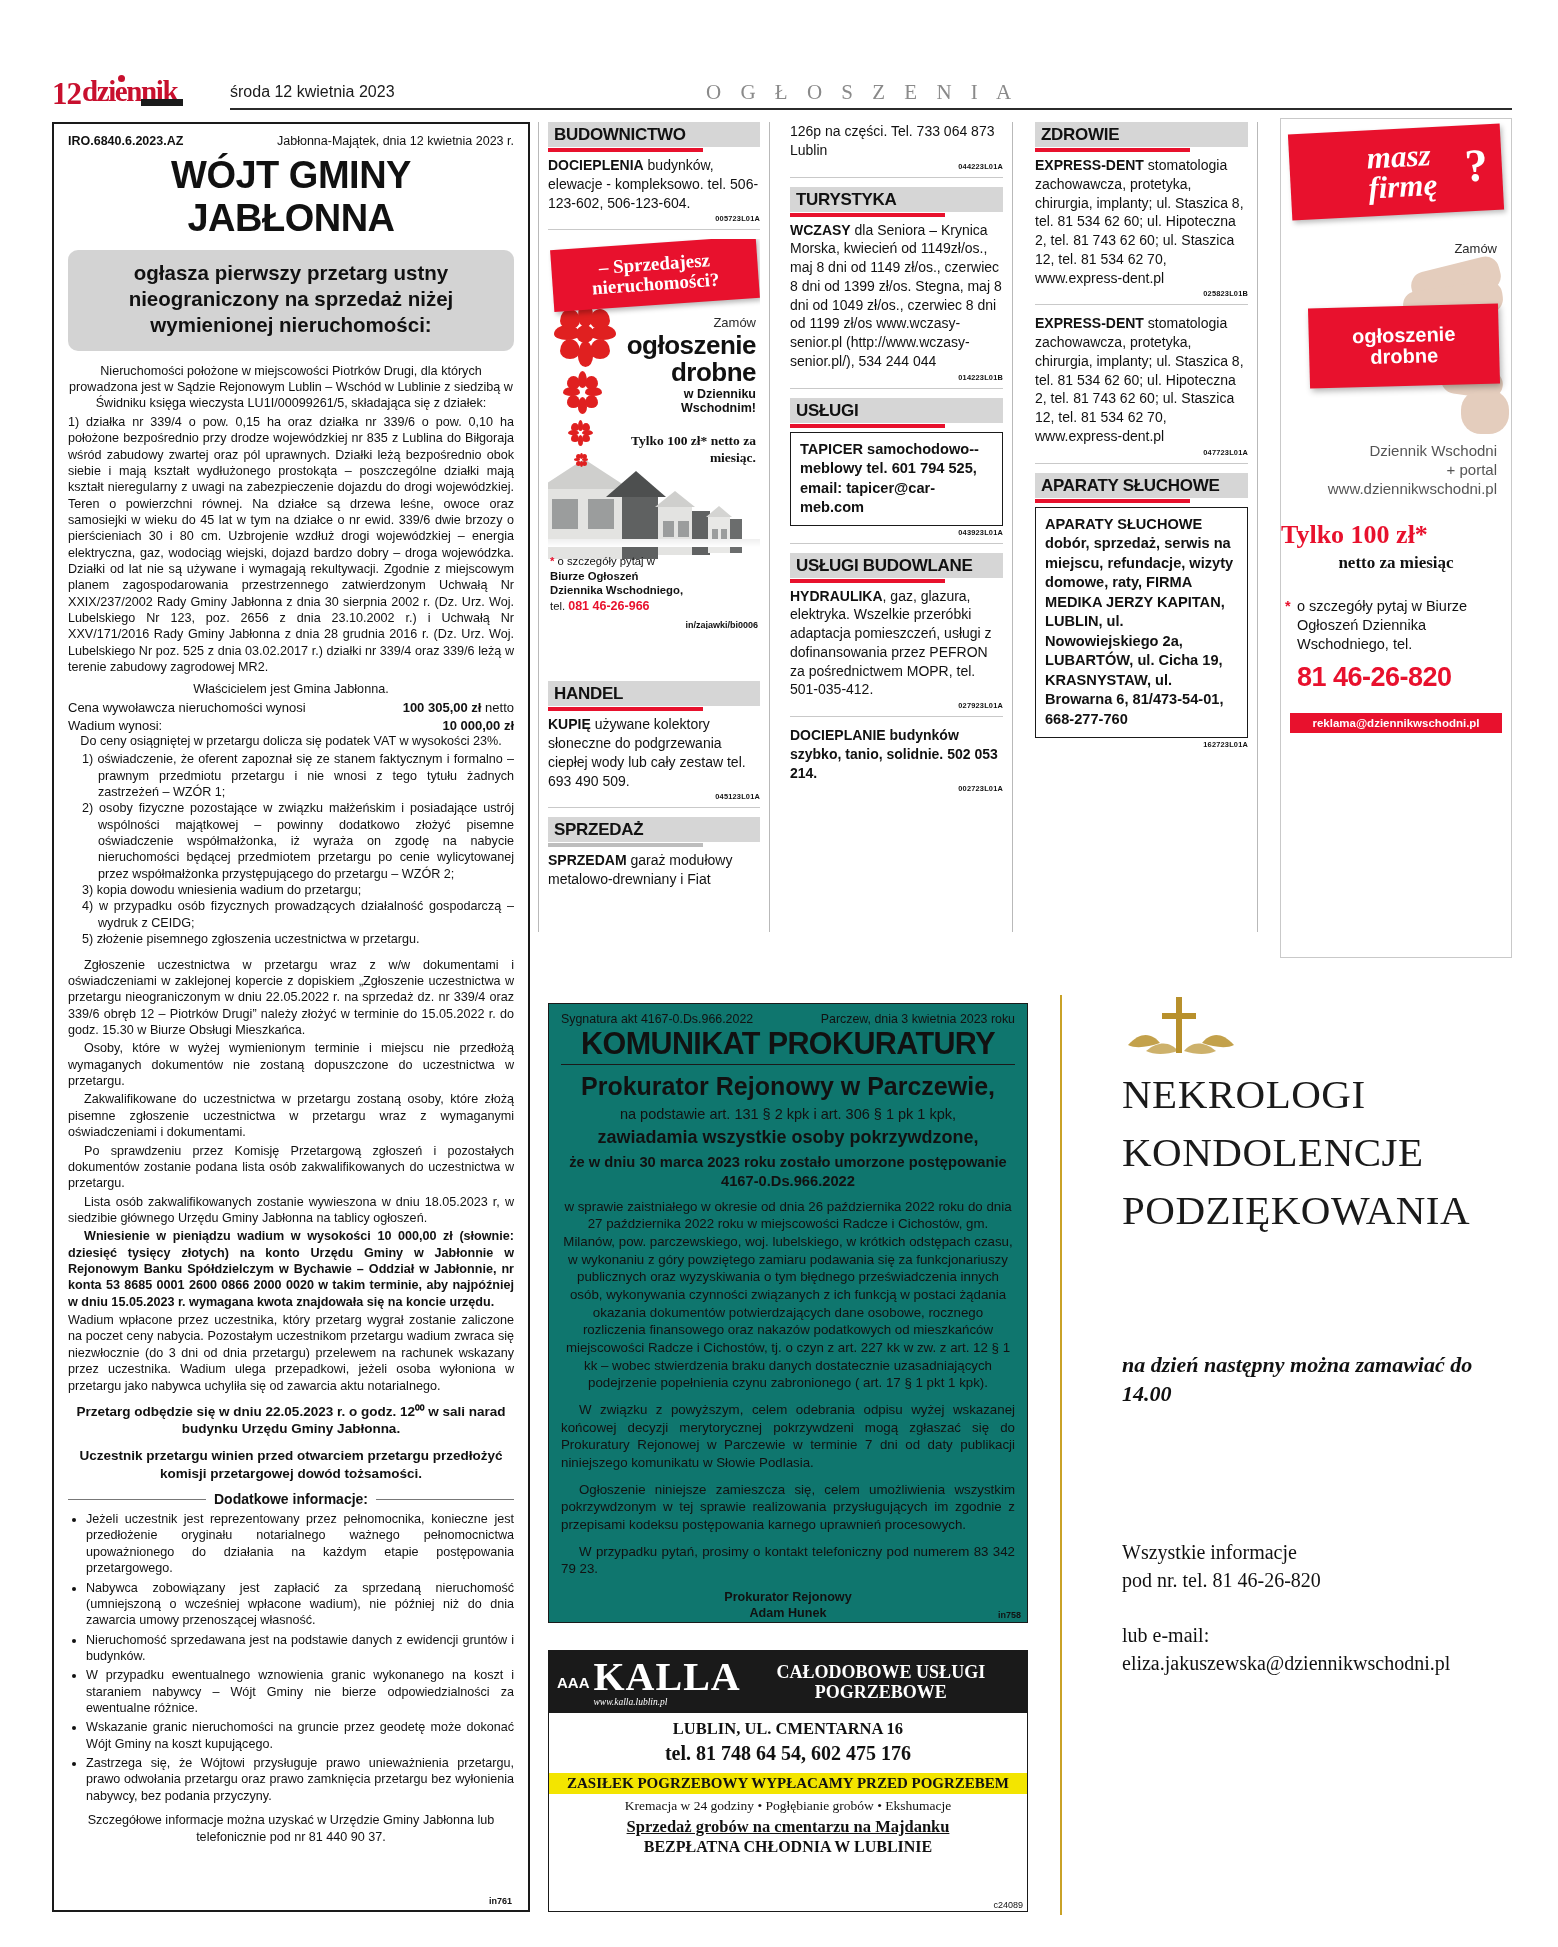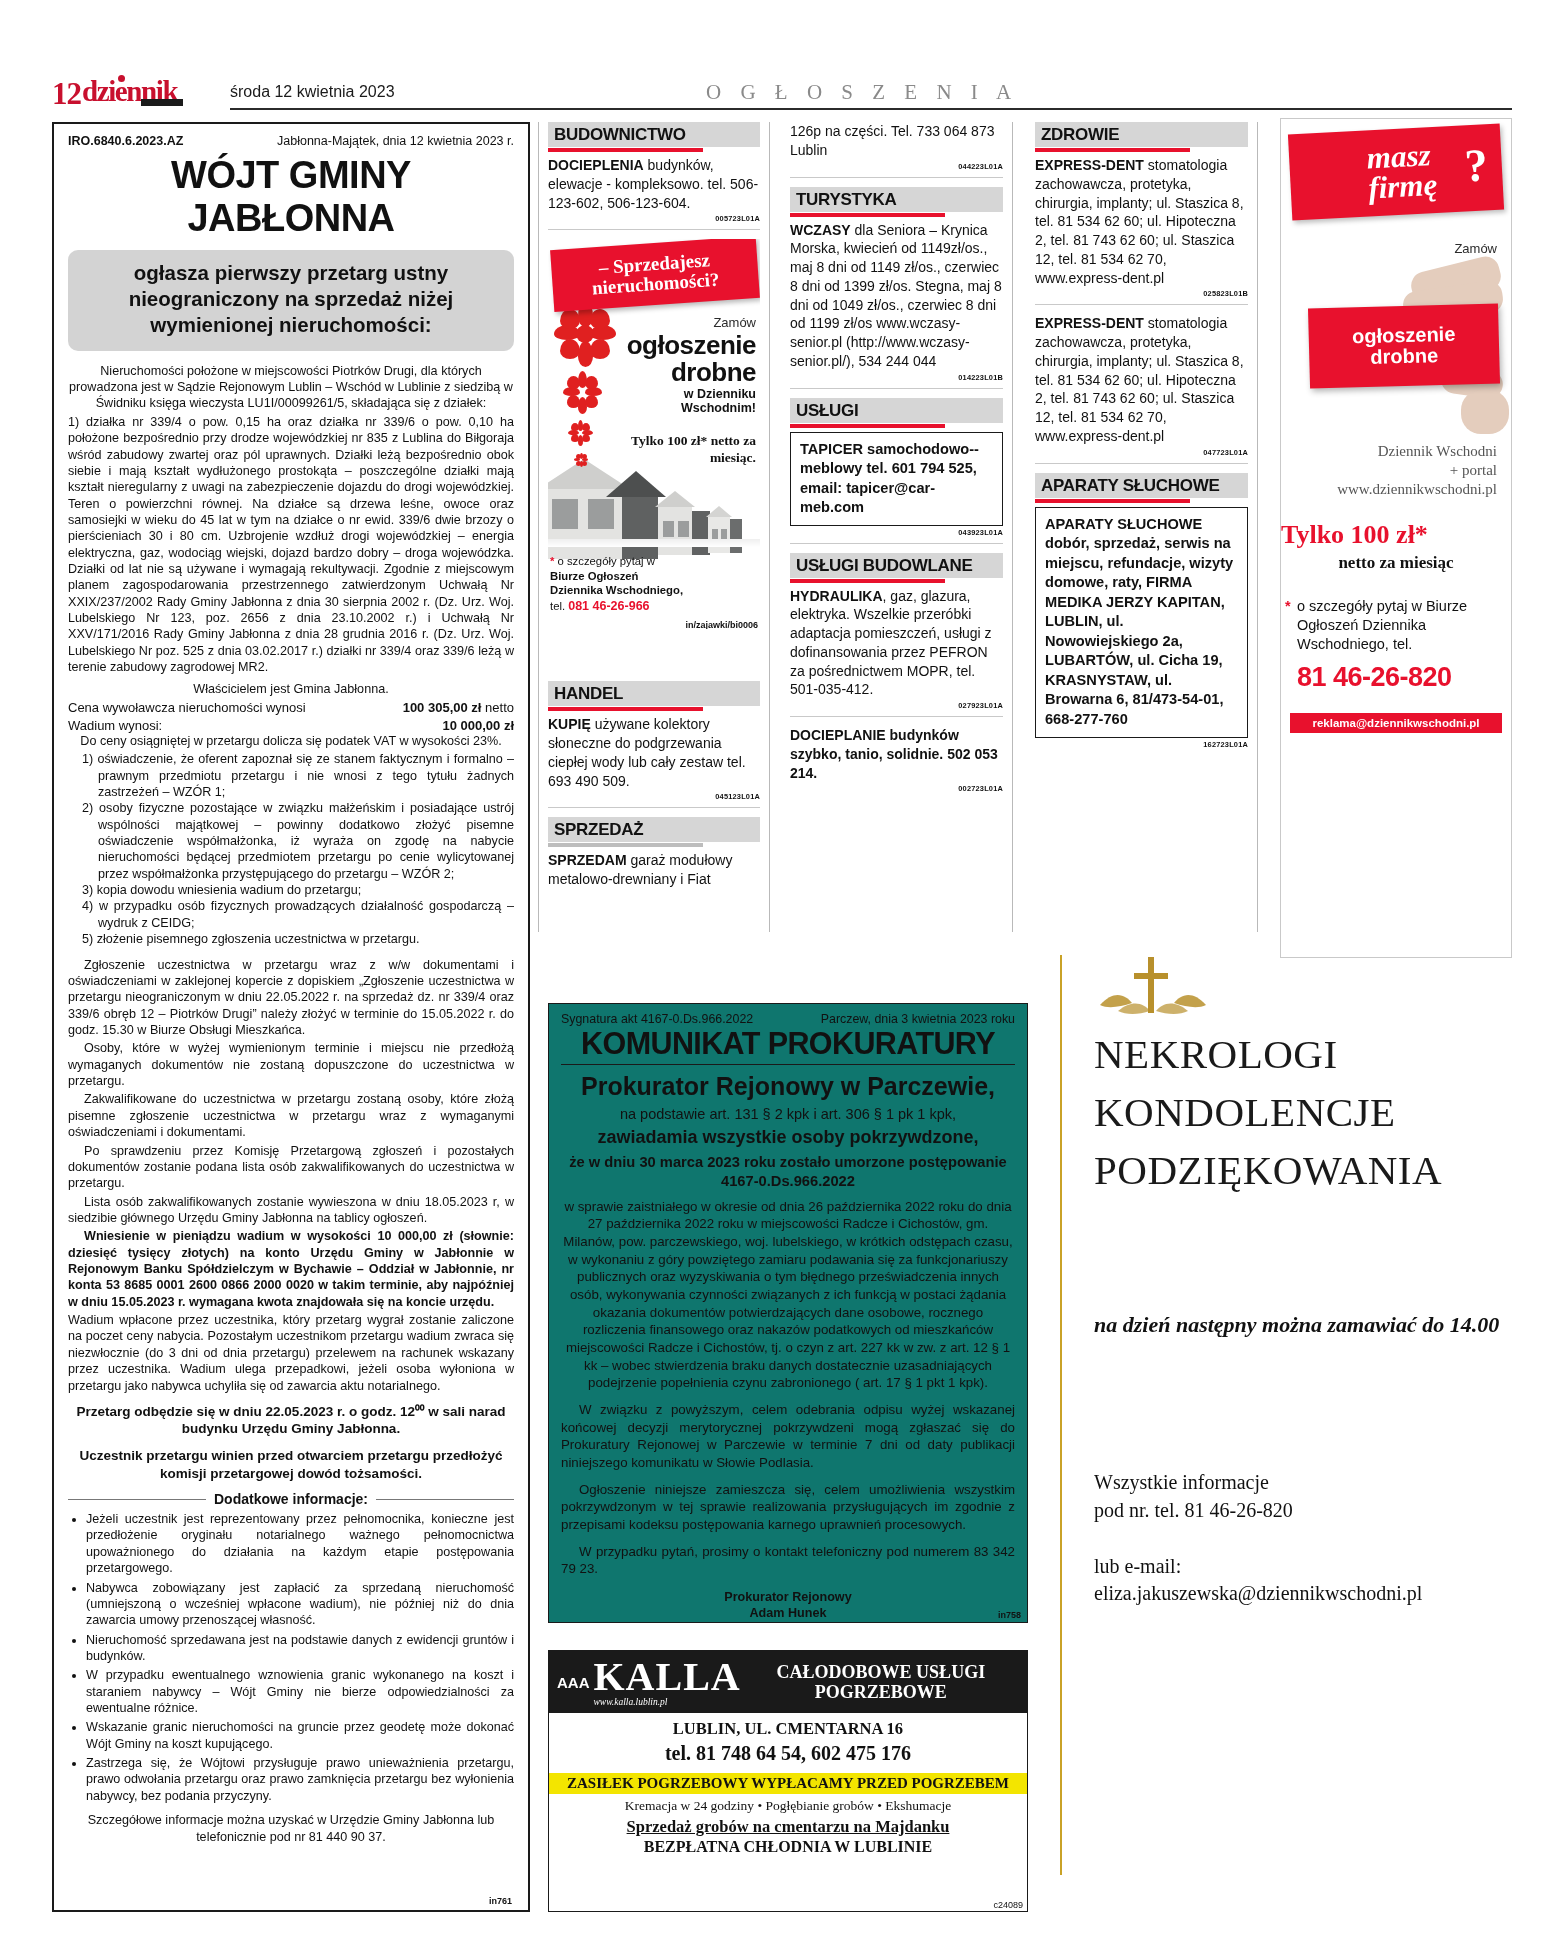--- a/index.html
+++ b/index.html
@@ -174,21 +174,21 @@
   .mf-card {
     position:absolute; left:18px; top:46px; width:190px; height:80px;
     background:#e8112d; box-shadow:2px 3px 6px rgba(0,0,0,.3);
     display:flex; flex-direction:column; align-items:center; justify-content:center;
     transform:rotate(-1.5deg);
   }
   .mf-card .l1 { color:#fff; font-weight:bold; font-size:20px; line-height:1.05; }
   .mf-card .l2 { color:#fff; font-weight:bold; font-size:20px; line-height:1.05; }
   .mf-finger { position:absolute; background:#e4cdbd; border-radius:14px; }
   .mf-brand {
-    text-align:right; font-family:Liberation Serif, serif; color:#555;
+    text-align:right; font-family:Liberation Sans, sans-serif; color:#555;
     font-size:15px; line-height:1.25; margin:14px 14px 0 0;
   }
   .mf-price {
     text-align:left; color:#e8112d; font-family:"Liberation Serif", serif;
     font-weight:bold; font-size:26px; margin-top:22px;
   }
   .mf-price2 {
     text-align:center; font-family:"Liberation Serif", serif; font-weight:bold;
     font-size:17px; margin-top:3px;
   }
@@ -239,21 +239,21 @@
   .kl-yellow { background:#f3e500; text-align:center; font-family:"Liberation Serif", serif;
                font-weight:bold; font-size:15px; padding:2px 0; margin-top:5px; }
   .kl-line { text-align:center; font-family:"Liberation Serif", serif; font-size:13.5px; margin-top:4px; }
   .kl-line2 { text-align:center; font-family:"Liberation Serif", serif; font-weight:bold;
               font-size:16.5px; margin-top:3px;text-decoration:underline; }
   .kl-line3 { text-align:center; font-family:"Liberation Serif", serif; font-weight:bold;
               font-size:16px; margin-top:1px; }
   .kl-code { position:absolute; right:4px; bottom:1px; font-size:9px; }
 
   
-  #nekro { left:1060px; top:955px; width:452px; height:920px; }
+  #nekro { left:1060px; top:995px; width:452px; height:920px;padding-left:28px; }
   .nk-divider { position:absolute; left:0; top:0; width:2px; height:920px; background:#c9a227; }
   .nk-cross { position:relative; height:70px; margin-left:38px; }
   .nk-words {
     font-family:"Liberation Serif", serif; font-size:41px; letter-spacing:0.5px;
     line-height:1.42; margin-left:34px; color:#1a1a1a;
   }
   .nk-note {
     font-family:"Liberation Serif", serif; font-style:italic; font-weight:bold;
     font-size:22px; line-height:1.35; margin:110px 0 0 34px;
   }

